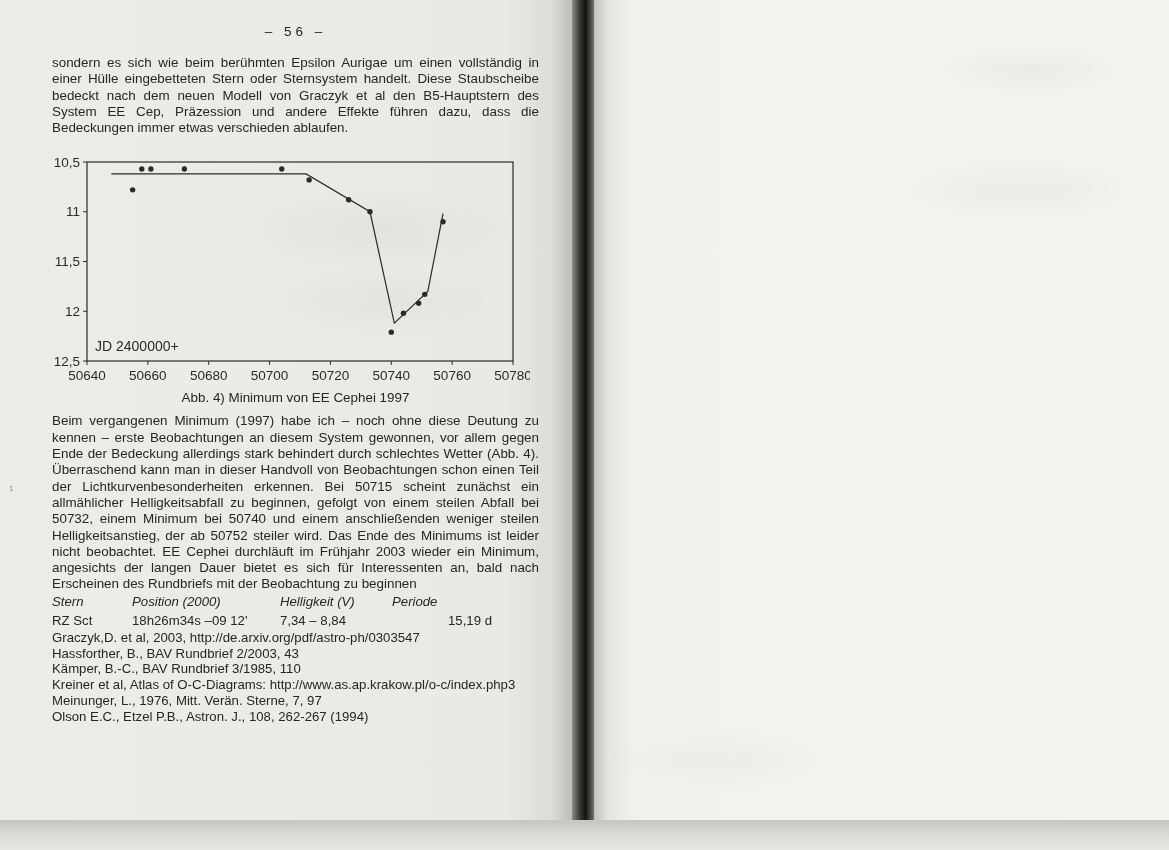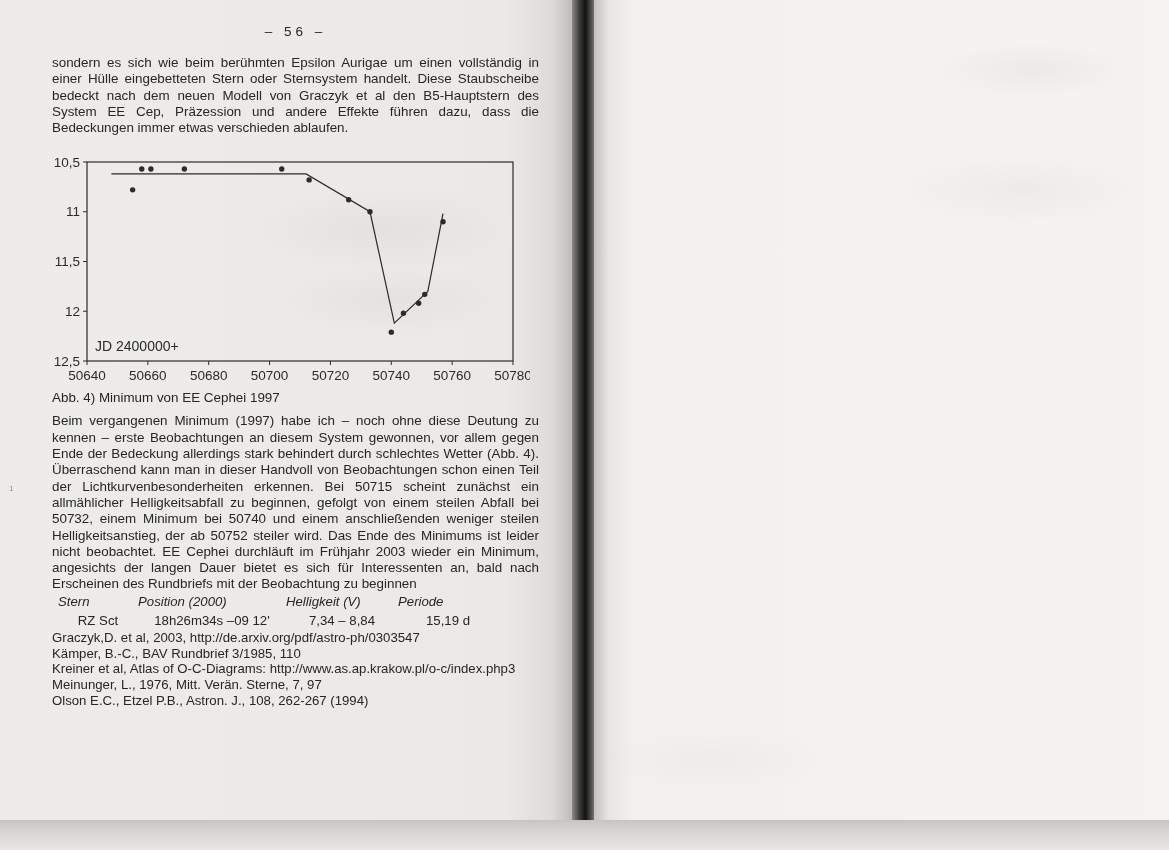--- a/index.html
+++ b/index.html
@@ -17,26 +17,26 @@
     background:linear-gradient(to bottom,#c6c5c1 0%,#d9d8d4 45%,#e7e6e2 100%);}
 
   .content{position:absolute;color:#262626;}
   .content-left{left:52px;top:24px;width:487px;}
 
   .page-num{text-align:center;font-size:13.5px;letter-spacing:4px;margin-bottom:16px;}
   .body-text{font-size:13.4px;line-height:16.3px;text-align:justify;}
   .para{margin:0 0 16px 0;}
 
   .figure-abb4{position:relative;height:232px;margin:2px 0 0 -2px;}
-  .fig-caption-left{text-align:left;font-size:13.4px;margin:2px 0 8px 0;}
+  .fig-caption-left{text-align:center;font-size:13.4px;margin:2px 0 8px 0;}
 
   .section-heading{font-weight:bold;font-size:14px;margin:14px 0 6px 0;}
-  table.stern{border-collapse:collapse;font-size:13.2px;margin-left:6px;}
+  table.stern{border-collapse:collapse;font-size:13.2px;margin-left:0;}
   table.stern th{font-style:italic;font-weight:normal;text-align:left;padding:1px 0 4px 0;}
-  table.stern td{padding:0 0 2px 0;text-align:center;}
+  table.stern td{padding:0 0 2px 0;}
   .c-stern{width:80px;}
   .c-pos{width:148px;}
   .c-hell{width:112px;}
   .c-per{width:100px;text-align:right;padding-right:10px !important;}
   th.c-per{text-align:right;}
 
   .ref-line{font-size:13.2px;line-height:15.8px;}
 
   .margin-mark{position:absolute;left:9px;top:484px;font-size:8px;color:#8a8a88;}
 
@@ -122,20 +122,21 @@
           <td>RZ Sct</td>
           <td>18h26m34s –09 12'</td>
           <td>7,34 – 8,84</td>
           <td class="c-per">15,19 d</td>
         </tr>
       </tbody>
         </table>
 
       <div>
         <div class="ref-line">Graczyk,D. et al, 2003, http://de.arxiv.org/pdf/astro-ph/0303547</div>
+        <div class="ref-line">Hassforther, B., BAV Rundbrief 2/2003, 43</div>
         <div class="ref-line">Kämper, B.-C., BAV Rundbrief 3/1985, 110</div>
         <div class="ref-line">Kreiner et al, Atlas of O-C-Diagrams: http://www.as.ap.krakow.pl/o-c/index.php3</div>
         <div class="ref-line">Meinunger, L., 1976, Mitt. Verän. Sterne, 7, 97</div>
         <div class="ref-line">Olson E.C., Etzel P.B., Astron. J., 108, 262-267 (1994)</div>
       </div>
     </div>
   </div>
 
   <div class="gutter"></div>
 

